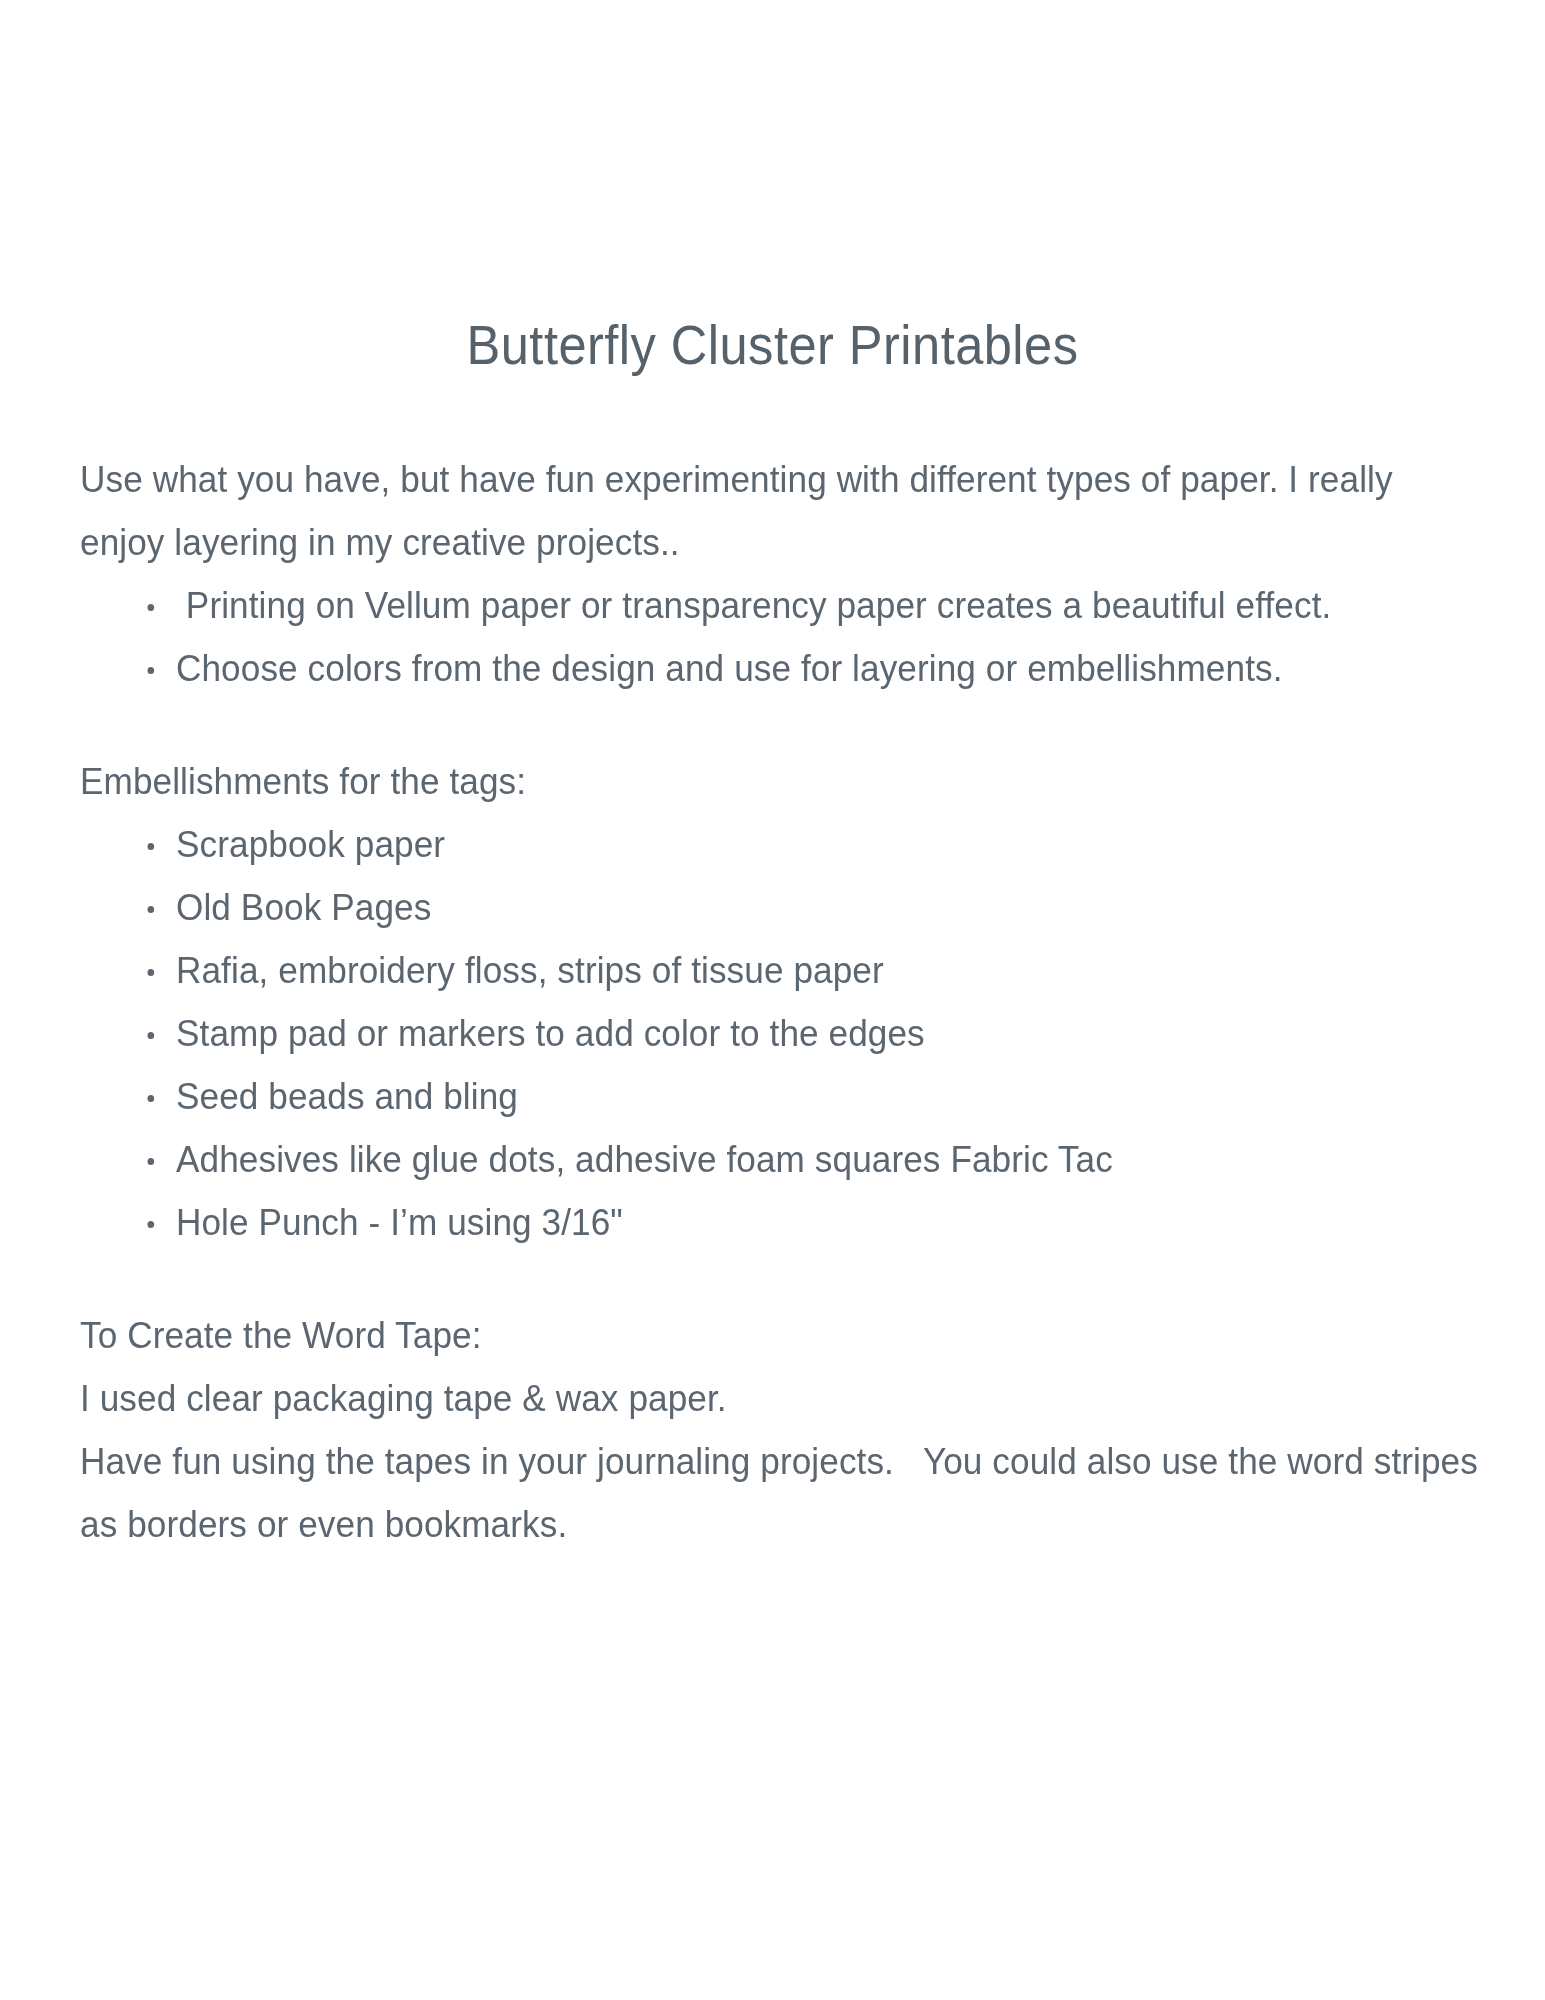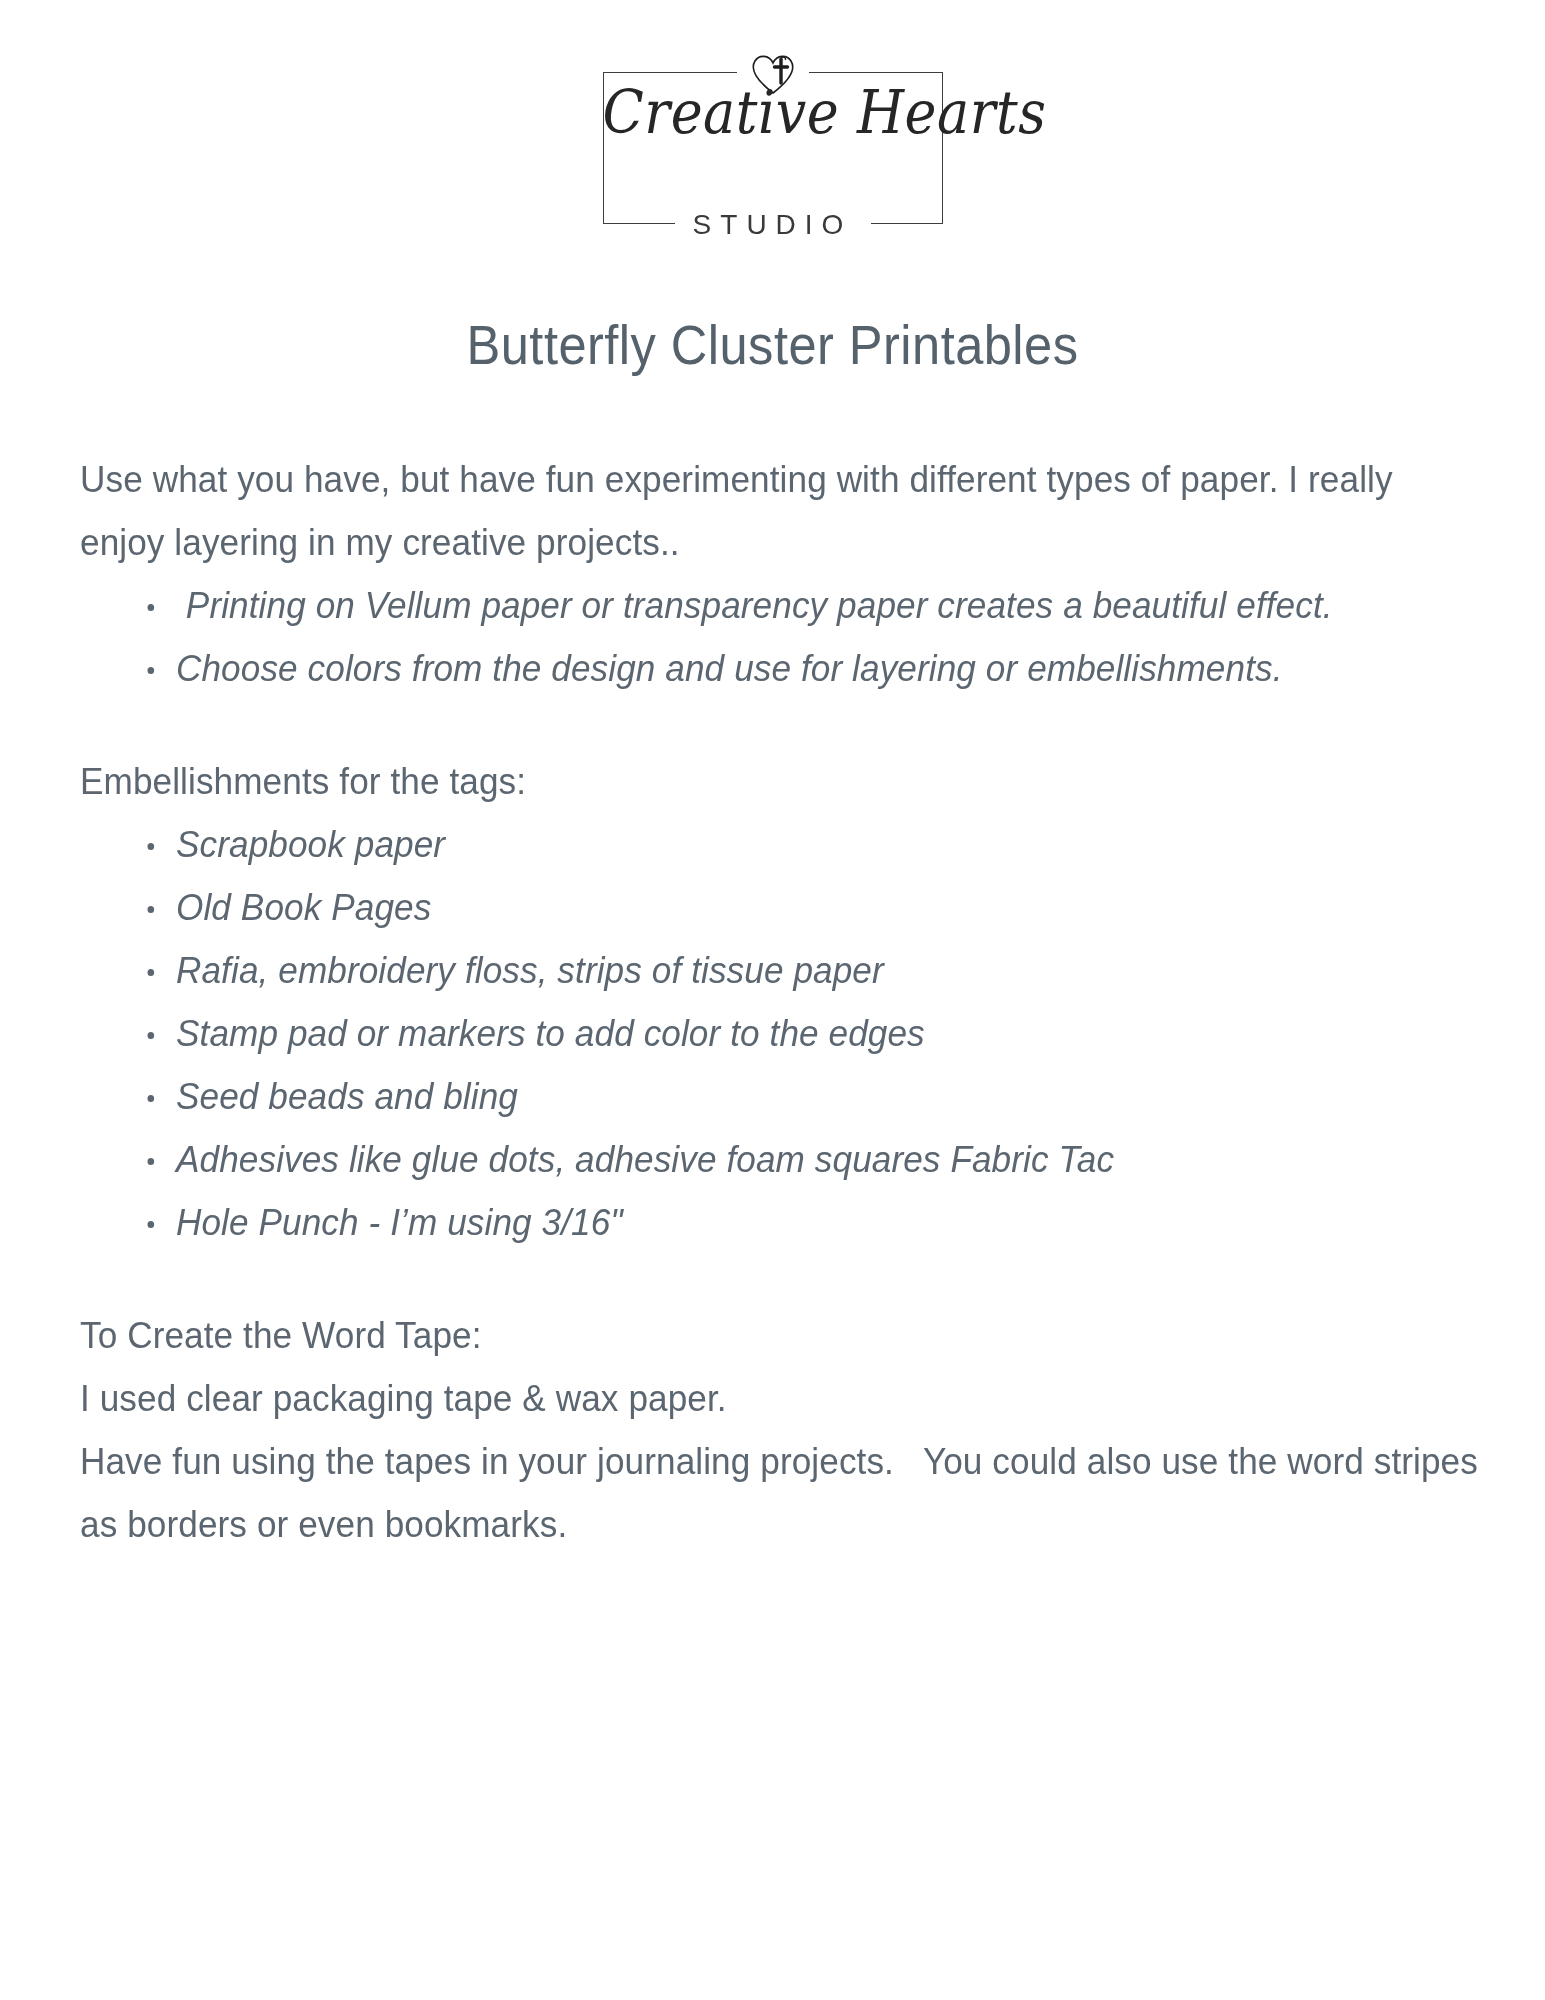--- a/index.html
+++ b/index.html
@@ -148,21 +148,20 @@
     transform-origin: left center;
     transform: scaleX(0.95);
     width: 105%;
   }
   .tight { white-space: pre-wrap; }
 
   ul.bullets {
     margin: 0;
     padding: 0 0 0 96px;
     list-style: none;
-    font-style: italic;
   }
   ul.bullets li {
     position: relative;
     font-size: 37px;
     line-height: 63px;
     font-weight: 300;
     color: #5b6670;
     white-space: pre;
     transform-origin: left center;
     transform: scaleX(0.95);
@@ -177,41 +176,20 @@
     border-radius: 50%;
     background: #5b6670;
   }
   .gap-md { height: 50px; }
 </style>
 </head>
 <body>
 
 <div class="page">
 
-  <div class="logo-block">
-    <div class="logo-frame">
-      <span class="frame-left"></span>
-      <span class="frame-right"></span>
-      <span class="frame-top-l"></span>
-      <span class="frame-top-r"></span>
-      <span class="frame-bot-l"></span>
-      <span class="frame-bot-r"></span>
-
-      <span class="heart-cross">
-        <svg viewBox="0 0 54 50" width="54" height="50" aria-hidden="true">
-          <path d="M27 46 C9 32 4 22 9 14 C13 7.5 23 7.5 27 16 C31 7.5 41 7.5 45 14 C50 22 45 32 27 46 Z" fill="none" stroke="#1d1d1d" stroke-width="1.6"></path>
-          <path d="M35 12 L35 36 M28.5 20 L41.5 20" stroke="#1d1d1d" stroke-width="3.4" stroke-linecap="round"></path>
-          <path d="M35 10.5 C38 9 40 11 39.5 13" fill="none" stroke="#1d1d1d" stroke-width="1.4"></path>
-        </svg>
-      </span>
-
-      <div class="logo-script">Creative Hearts</div>
-      <div class="logo-studio">STUDIO</div>
-    </div>
-  </div>
 
   <div class="doc-title">Butterfly Cluster Printables</div>
 
   <div class="content">
 
     <p class="para">Use what you have, but have fun experimenting with different types of paper. I really enjoy layering in my creative projects..</p>
 
     <ul class="bullets">
       <li> Printing on Vellum paper or transparency paper creates a beautiful effect.</li>
       <li>Choose colors from the design and use for layering or embellishments.</li>

